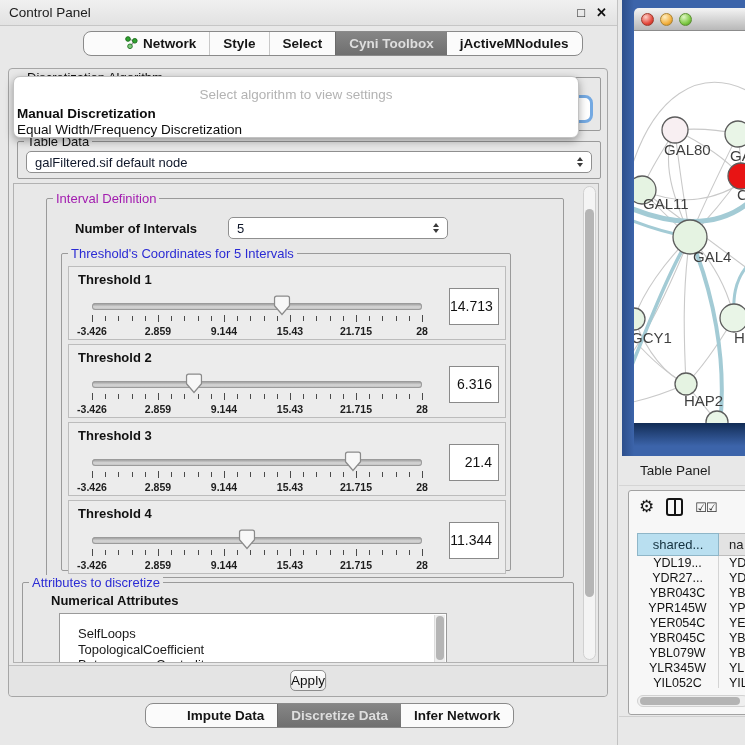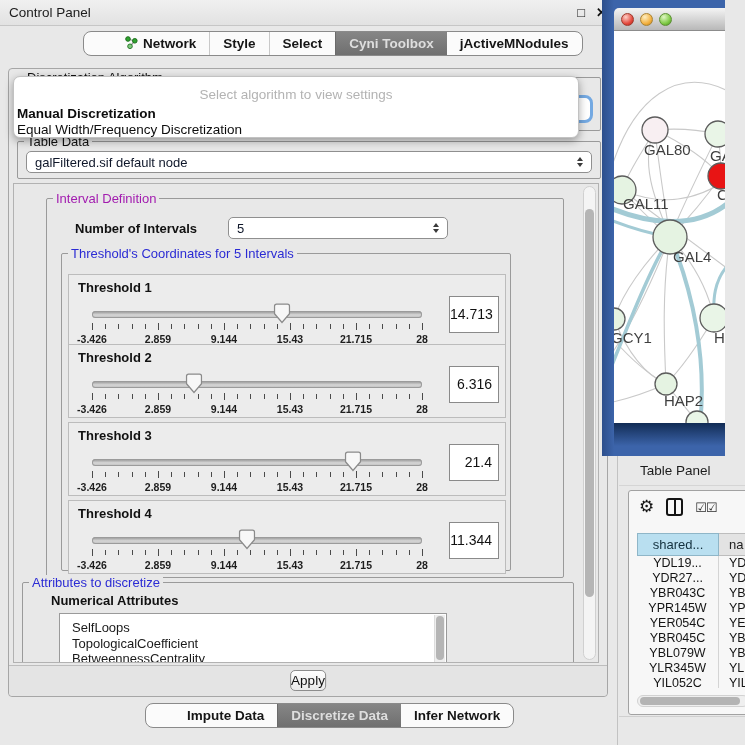--- a/index.html
+++ b/index.html
@@ -59,31 +59,31 @@
   .track{position:absolute;left:0;top:8px;width:100%;height:7px;border-radius:4px;background:linear-gradient(#8f8f8f,#d6d6d6 55%,#bdbdbd);box-shadow:inset 0 0 0 1px #9b9b9b;}
   .thumb{position:absolute;top:0;transform:translateX(-50%);}
   .tick{position:absolute;width:1px;background:#4a4a4a;}
   .tick.minor{top:21px;height:5px;}
   .tick.major{top:20px;height:7px;}
   .tlabel{position:absolute;top:30px;transform:translateX(-50%);font-size:10.5px;font-weight:bold;color:#1d1d1d;white-space:nowrap;}
   .valbox{position:absolute;left:380px;top:21px;width:50px;height:37px;background:#fff;border:1px solid #8a8a8a;font-size:14px;color:#111;text-align:right;line-height:35px;padding-right:6px;}
 
   
   #listbox{position:absolute;left:36px;top:30px;width:388px;height:58px;background:#fff;border:1px solid #9a9a9a;overflow:hidden;}
-  #attr-list{margin:4px;padding:2px 0 0 8px;list-style:none;}
+  #attr-list{margin:10px;padding:2px 0 0 8px;list-style:none;}
   #attr-list li{font-size:13px;color:#1a1a1a;line-height:15.5px;white-space:nowrap;}
   #list-scroll{position:absolute;right:1px;top:1px;width:11px;height:54px;background:#eee;border-left:1px solid #ddd;}
   #list-scroll div{position:absolute;left:1px;top:1px;width:8px;height:44px;background:#b5b5b5;border-radius:4px;}
 
   
   #apply-row{position:absolute;left:0;top:596px;width:598px;height:31px;background:#e4e4e4;border-top:1px solid #bdbdbd;border-radius:0 0 4px 4px;}
   #apply-btn{position:absolute;left:50%;top:4px;transform:translateX(-50%);padding:2px 0;font-size:13.5px;color:#111;background:linear-gradient(#fefefe,#e9e9e9);border:1px solid #8d8d8d;border-radius:5px;}
 
   
-  #netwin{position:absolute;left:602px;top:0;width:123px;height:456px;background:linear-gradient(90deg,#2d4f8c,#3c64aa 12px);}
+  #netwin{position:absolute;left:622px;top:0;width:123px;height:456px;background:linear-gradient(90deg,#2d4f8c,#3c64aa 12px);}
   #mac-bar{position:absolute;left:12px;top:8px;width:111px;height:23px;background:linear-gradient(#f4f4f4,#b8b8b8);border-bottom:1px solid #8c8c8c;border-radius:5px 0 0 0;display:flex;align-items:center;gap:6px;padding-left:7px;}
   .light{width:13px;height:13px;border-radius:50%;}
   .light.red{background:radial-gradient(circle at 35% 28%,#fcd0c8,#e4483c 62%,#a92318);border:1px solid #9e392c;}
   .light.yellow{background:radial-gradient(circle at 35% 28%,#fdeec2,#f3b03f 62%,#bb7c14);border:1px solid #a98334;}
   .light.green{background:radial-gradient(circle at 35% 28%,#e0f6c4,#7dc944 62%,#44881f);border:1px solid #5d8f35;}
   #canvas{position:absolute;left:12px;top:31px;width:111px;height:392px;background:#fff;}
   #canvas svg{display:block;}
   #net-bottom{position:absolute;left:12px;top:423px;width:111px;height:33px;background:linear-gradient(#122c55,#3c64aa 70%);}
 
   
@@ -181,21 +181,21 @@
             <span class="cval">5</span>
             <span class="spin">
                 <i class="up"></i>
                 <i class="dn"></i>
               </span>
           </div>
 
           <div class="group" style="left:14px;top:54px;width:450px;height:318px;">
             <span class="gtitle blue">Threshold's Coordinates for 5 Intervals</span>
             <div id="threshold-panels">
-                <div class="th-panel" style="top: 20px;">
+                <div class="th-panel" style="top: 12px;">
                   <div class="th-title">Threshold 1</div>
                   <div class="slider">
                     <div class="track"></div>
                     <div class="tick major" style="left: 0%;"></div>
                     <div class="tick minor" style="left: 4%;"></div>
                     <div class="tick minor" style="left: 8%;"></div>
                     <div class="tick minor" style="left: 12%;"></div>
                     <div class="tick minor" style="left: 16%;"></div>
                     <div class="tick major" style="left: 20%;"></div>
                     <div class="tick minor" style="left: 24%;"></div>

